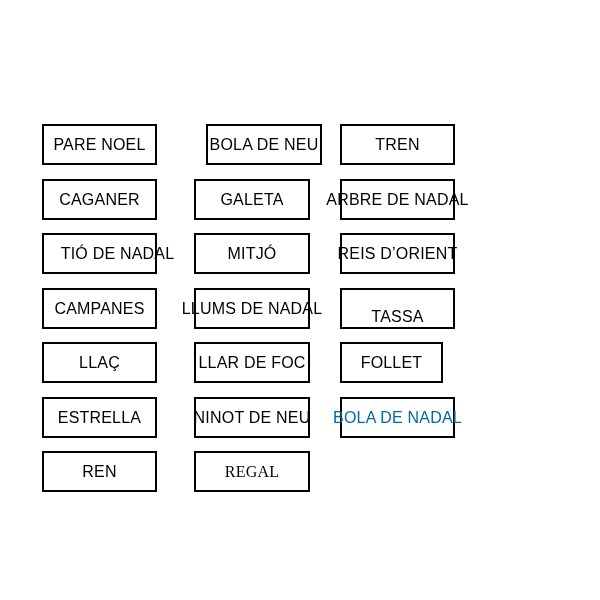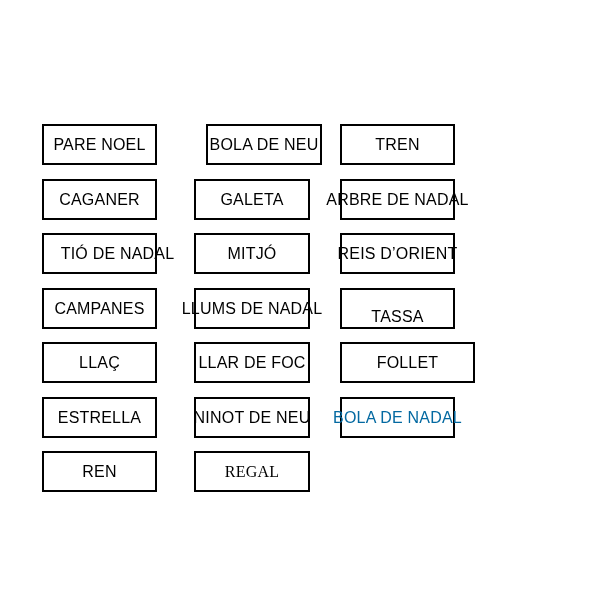--- a/index.html
+++ b/index.html
@@ -92,19 +92,19 @@
     </div>
     <div class="word-card" style="left: 340px; top: 179px; width: 115px; height: 41px; border-color: rgb(0, 0, 0); background: rgb(255, 255, 255);">
       <span class="word-card-label" style="color: rgb(0, 0, 0);">ARBRE DE NADAL</span>
     </div>
     <div class="word-card" style="left: 340px; top: 233px; width: 115px; height: 41px; border-color: rgb(0, 0, 0); background: rgb(255, 255, 255);">
       <span class="word-card-label" style="color: rgb(0, 0, 0);">REIS D’ORIENT</span>
     </div>
     <div class="word-card" style="left: 340px; top: 288px; width: 115px; height: 41px; border-color: rgb(0, 0, 0); background: rgb(255, 255, 255);">
       <span class="word-card-label" style="color: rgb(0, 0, 0); margin-top: 16px;">TASSA</span>
     </div>
-    <div class="word-card" style="left: 340px; top: 342px; width: 135px; height: 41px; border-color: rgb(0, 0, 0); background: rgb(255, 255, 255);">
+    <div class="word-card" style="left: 340px; top: 342px; width: 103px; height: 41px; border-color: rgb(0, 0, 0); background: rgb(255, 255, 255);">
       <span class="word-card-label" style="color: rgb(0, 0, 0);">FOLLET</span>
     </div>
     <div class="word-card" style="left: 340px; top: 397px; width: 115px; height: 41px; border-color: rgb(0, 0, 0); background: rgb(255, 255, 255);">
       <span class="word-card-label" style="color: #0369a1;">BOLA DE NADAL</span>
     </div>
   </div>
 
 </body></html>

